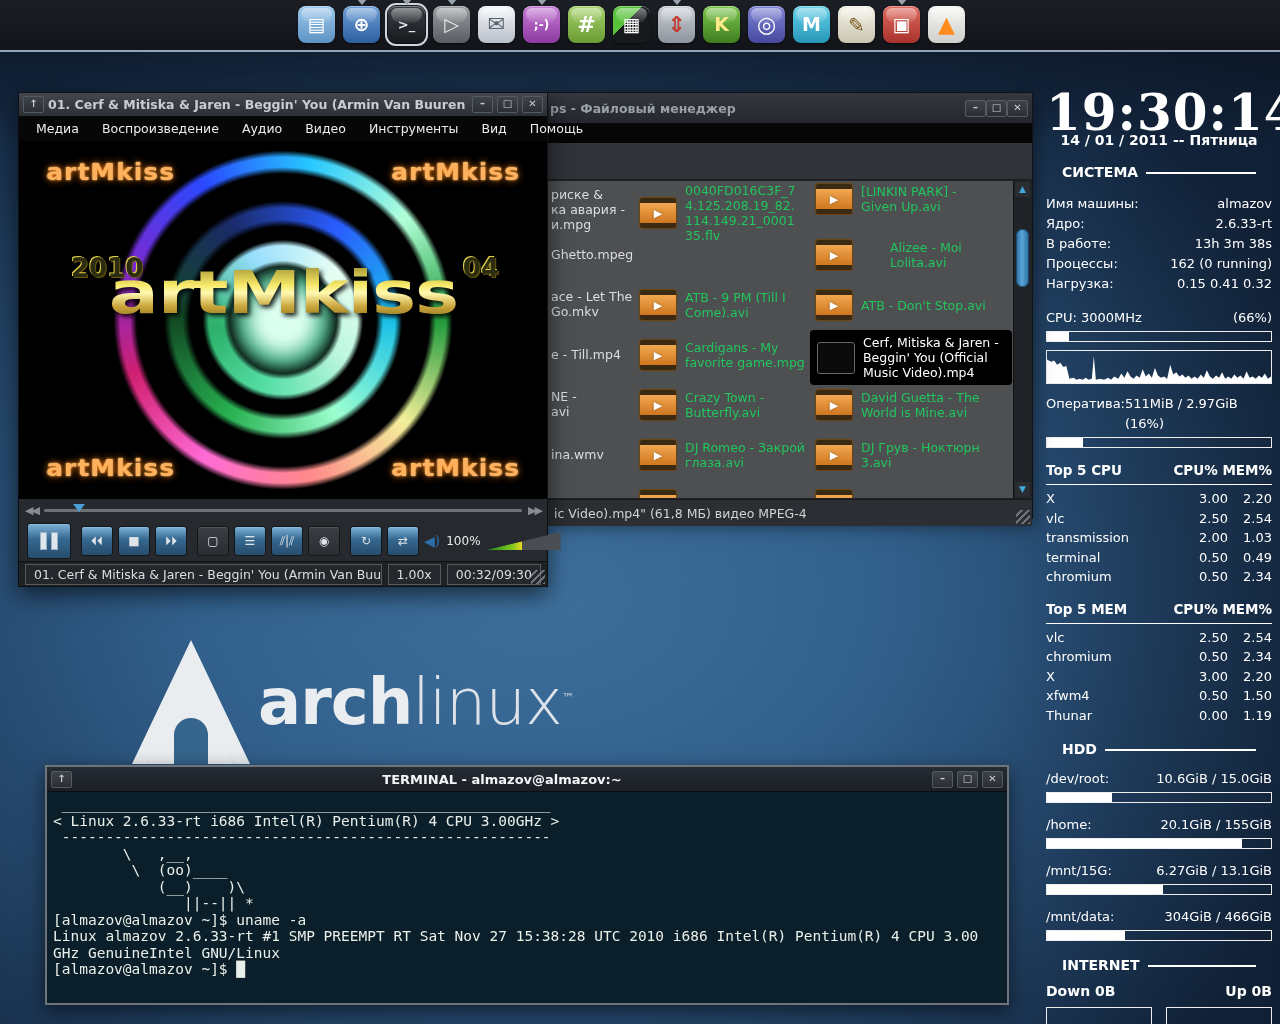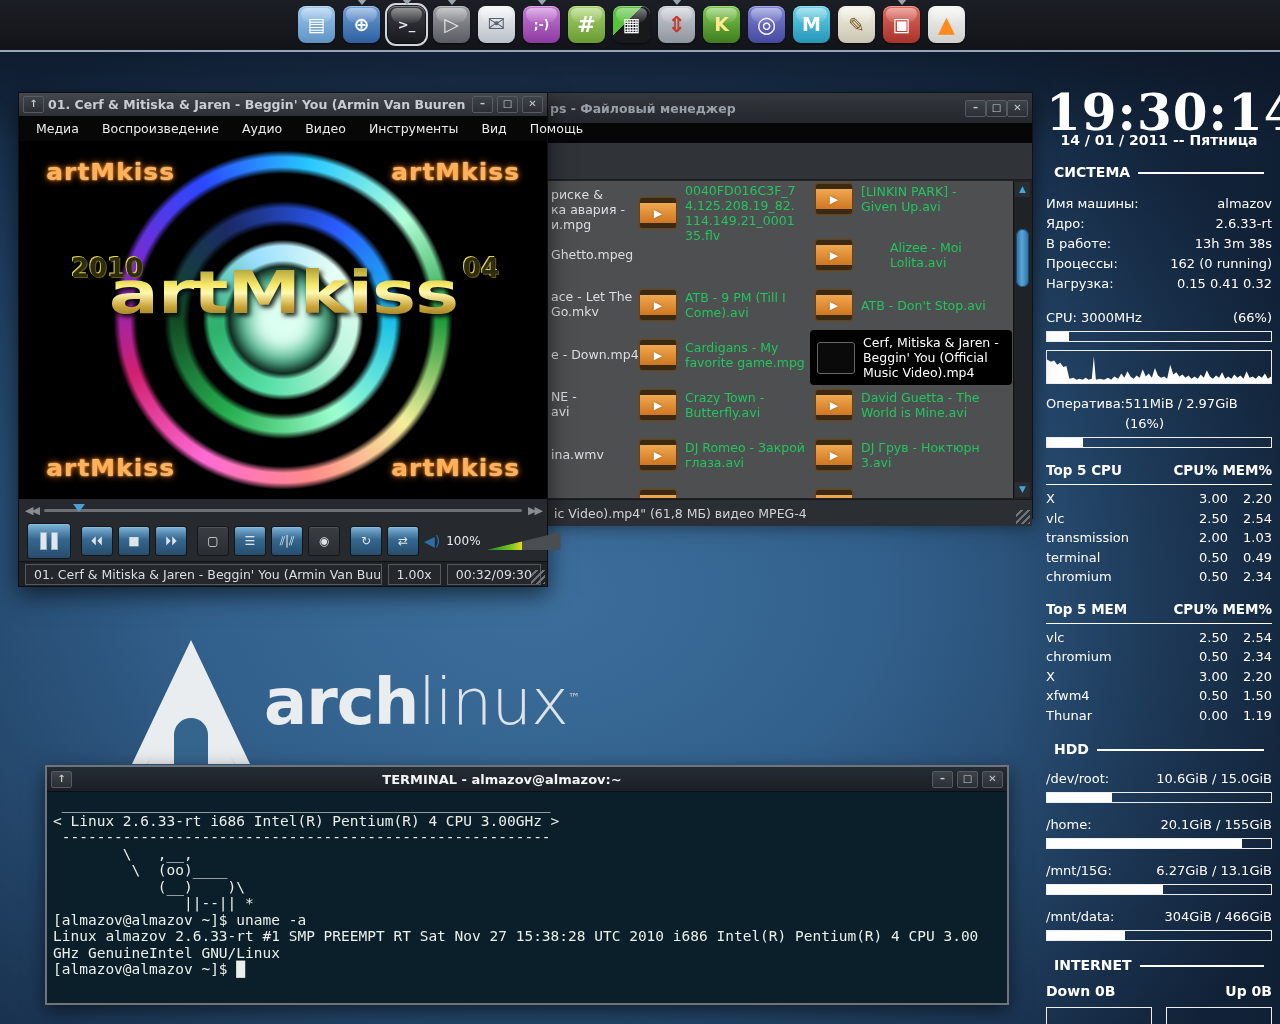--- a/index.html
+++ b/index.html
@@ -41,21 +41,21 @@
   
   .arch-logo{position:absolute;left:132px;top:636px;width:440px;height:132px;z-index:1;
     display:flex;align-items:center;color:#e9edf0;}
   .arch-a{position:relative;width:118px;height:124px;flex:none;}
   .arch-a .tri{position:absolute;inset:0;background:#e9edf0;
     clip-path:polygon(50% 0, 100% 100%, 87% 100%, 50% 38%, 13% 100%, 0 100%);}
   .arch-a .tri2{position:absolute;left:13%;right:13%;top:30%;bottom:0;background:#e9edf0;
     clip-path:polygon(50% 0, 100% 100%, 0 100%);}
   .arch-a .door{position:absolute;left:50%;bottom:0;width:34px;height:46px;margin-left:-17px;
     background:#35648c;border-radius:17px 17px 0 0;}
-  .arch-text{font-size:64px;letter-spacing:-1px;line-height:1;margin-left:14px;white-space:nowrap;}
+  .arch-text{font-size:64px;letter-spacing:-1px;line-height:1;margin-left:8px;white-space:nowrap;}
   .arch-text b{font-weight:700;}
   .arch-text i{font-style:normal;font-weight:300;color:#dde3e8;}
   .arch-text sup{font-size:12px;color:#cfd6dc;}
   
   .winbtn{width:19px;height:15px;border:1px solid #565b62;background:linear-gradient(#3e434a,#2b2f35);
     color:#c9ccd1;font-size:10px;line-height:14px;text-align:center;border-radius:2px;font-weight:bold;}
   
   .fm{position:absolute;left:545px;top:92px;width:486px;height:425px;z-index:10;
     background:#2a2d31;border:1px solid #101216;box-shadow:0 6px 18px rgba(0,0,0,.55);}
   .fm-title{height:22px;display:flex;align-items:center;padding:4px 4px;
@@ -155,21 +155,21 @@
     padding:0 4px;gap:4px;border-bottom:1px solid #0a0d11;}
   .term-title .t{flex:1;text-align:center;color:#f2f4f6;font-weight:bold;font-size:13px;}
   .term-body{padding:4px 6px;}
   .term-body pre{margin:0;font-family:"DejaVu Sans Mono",monospace;font-size:14.5px;line-height:16.5px;
     color:#e9efe9;white-space:pre;}
   
   .conky{position:absolute;left:1046px;top:90px;width:226px;z-index:5;color:#fff;font-size:13px;}
   .ck-time{font-family:"DejaVu Serif",serif;font-weight:bold;font-size:50px;text-align:center;
     line-height:46px;letter-spacing:1px;}
   .ck-date{text-align:center;font-weight:bold;font-size:14px;margin-top:-4px;}
-  .ck-head{display:flex;align-items:center;font-weight:bold;font-size:14px;margin:16px 8px 6px;}
+  .ck-head{display:flex;align-items:center;font-weight:bold;font-size:14px;margin:16px 16px 6px;}
   .ck-head::after{content:"";flex:1;border-top:2px solid #fff;margin-left:8px;transform:translateY(1px);}
   .kv{display:flex;justify-content:space-between;line-height:20px;}
   .ck-bar{height:9px;border:1px solid #eee;margin:3px 0 6px;}
   .ck-bar i{display:block;height:100%;background:#fff;}
   .ck-graph{height:32px;border:1px solid #eee;margin:8px 0 4px;}
   .ck-graph svg{display:block;width:100%;height:100%;}
   .t5-head{display:flex;justify-content:space-between;font-size:13.5px;margin-top:14px;}
   .t5-hr{border-top:1.5px solid #fff;margin:6px 0 4px;}
   .t5 .row{display:flex;line-height:19.5px;}
   .t5 .n{flex:1;} .t5 .c,.t5 .m{width:44px;text-align:right;}
@@ -254,21 +254,21 @@
     <div class="fm-menu"></div>
     <div class="fm-toolbar"></div>
     <div class="fm-list">
 
       <div class="fm-frag" style="left:4px;top:6px;">риске &amp;
 ка авария -
 и.mpg</div>
       <div class="fm-frag" style="left:4px;top:66px;">Ghetto.mpeg</div>
       <div class="fm-frag" style="left:4px;top:108px;">ace - Let The
 Go.mkv</div>
-      <div class="fm-frag" style="left:4px;top:166px;">e - Down.mp4</div>
+      <div class="fm-frag" style="left:4px;top:166px;">e - Till.mp4</div>
       <div class="fm-frag" style="left:4px;top:208px;">NE -
 avi</div>
       <div class="fm-frag" style="left:4px;top:266px;">ina.wmv</div>
 
       <div class="fm-row" style="left:92px;top:2px;width:162px;">
           <div class="vid-icon"></div>
           <div style="width:118px;word-break:break-all;">0040FD016C3F_74.125.208.19_82.114.149.21_000135.flv</div>
         </div>
       <div class="fm-row" style="left:92px;top:108px;width:170px;">
           <div class="vid-icon"></div>

